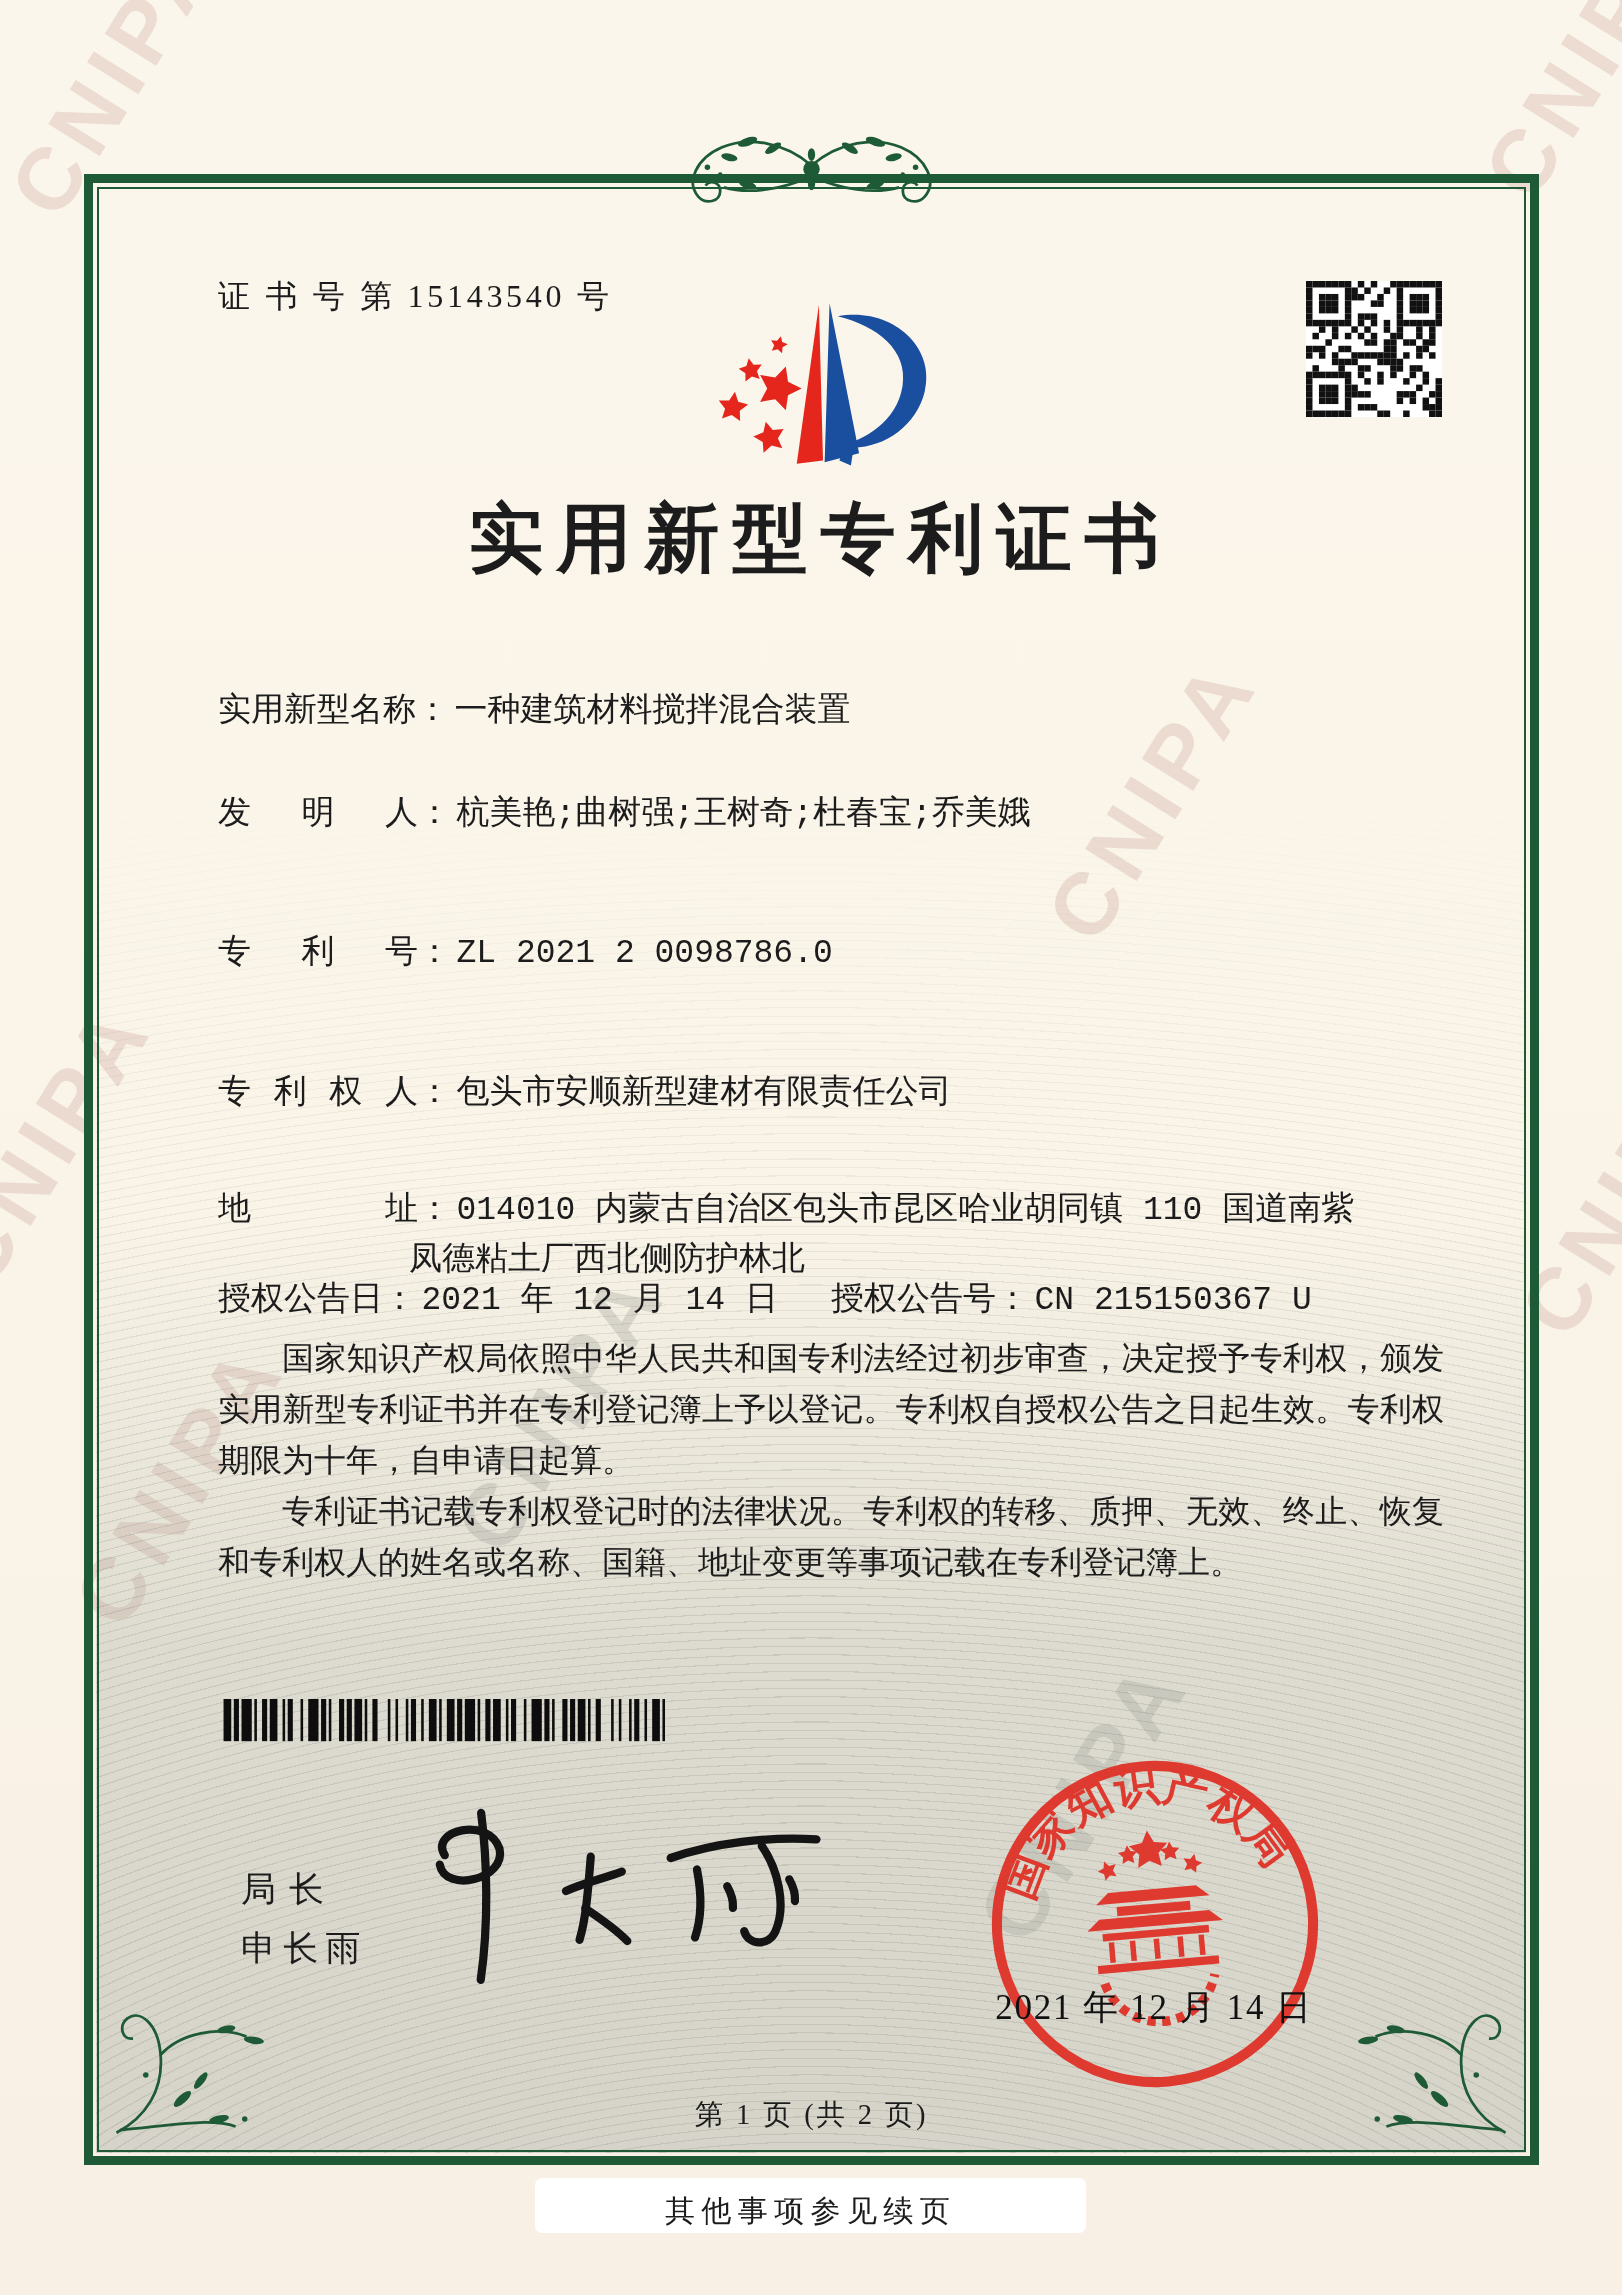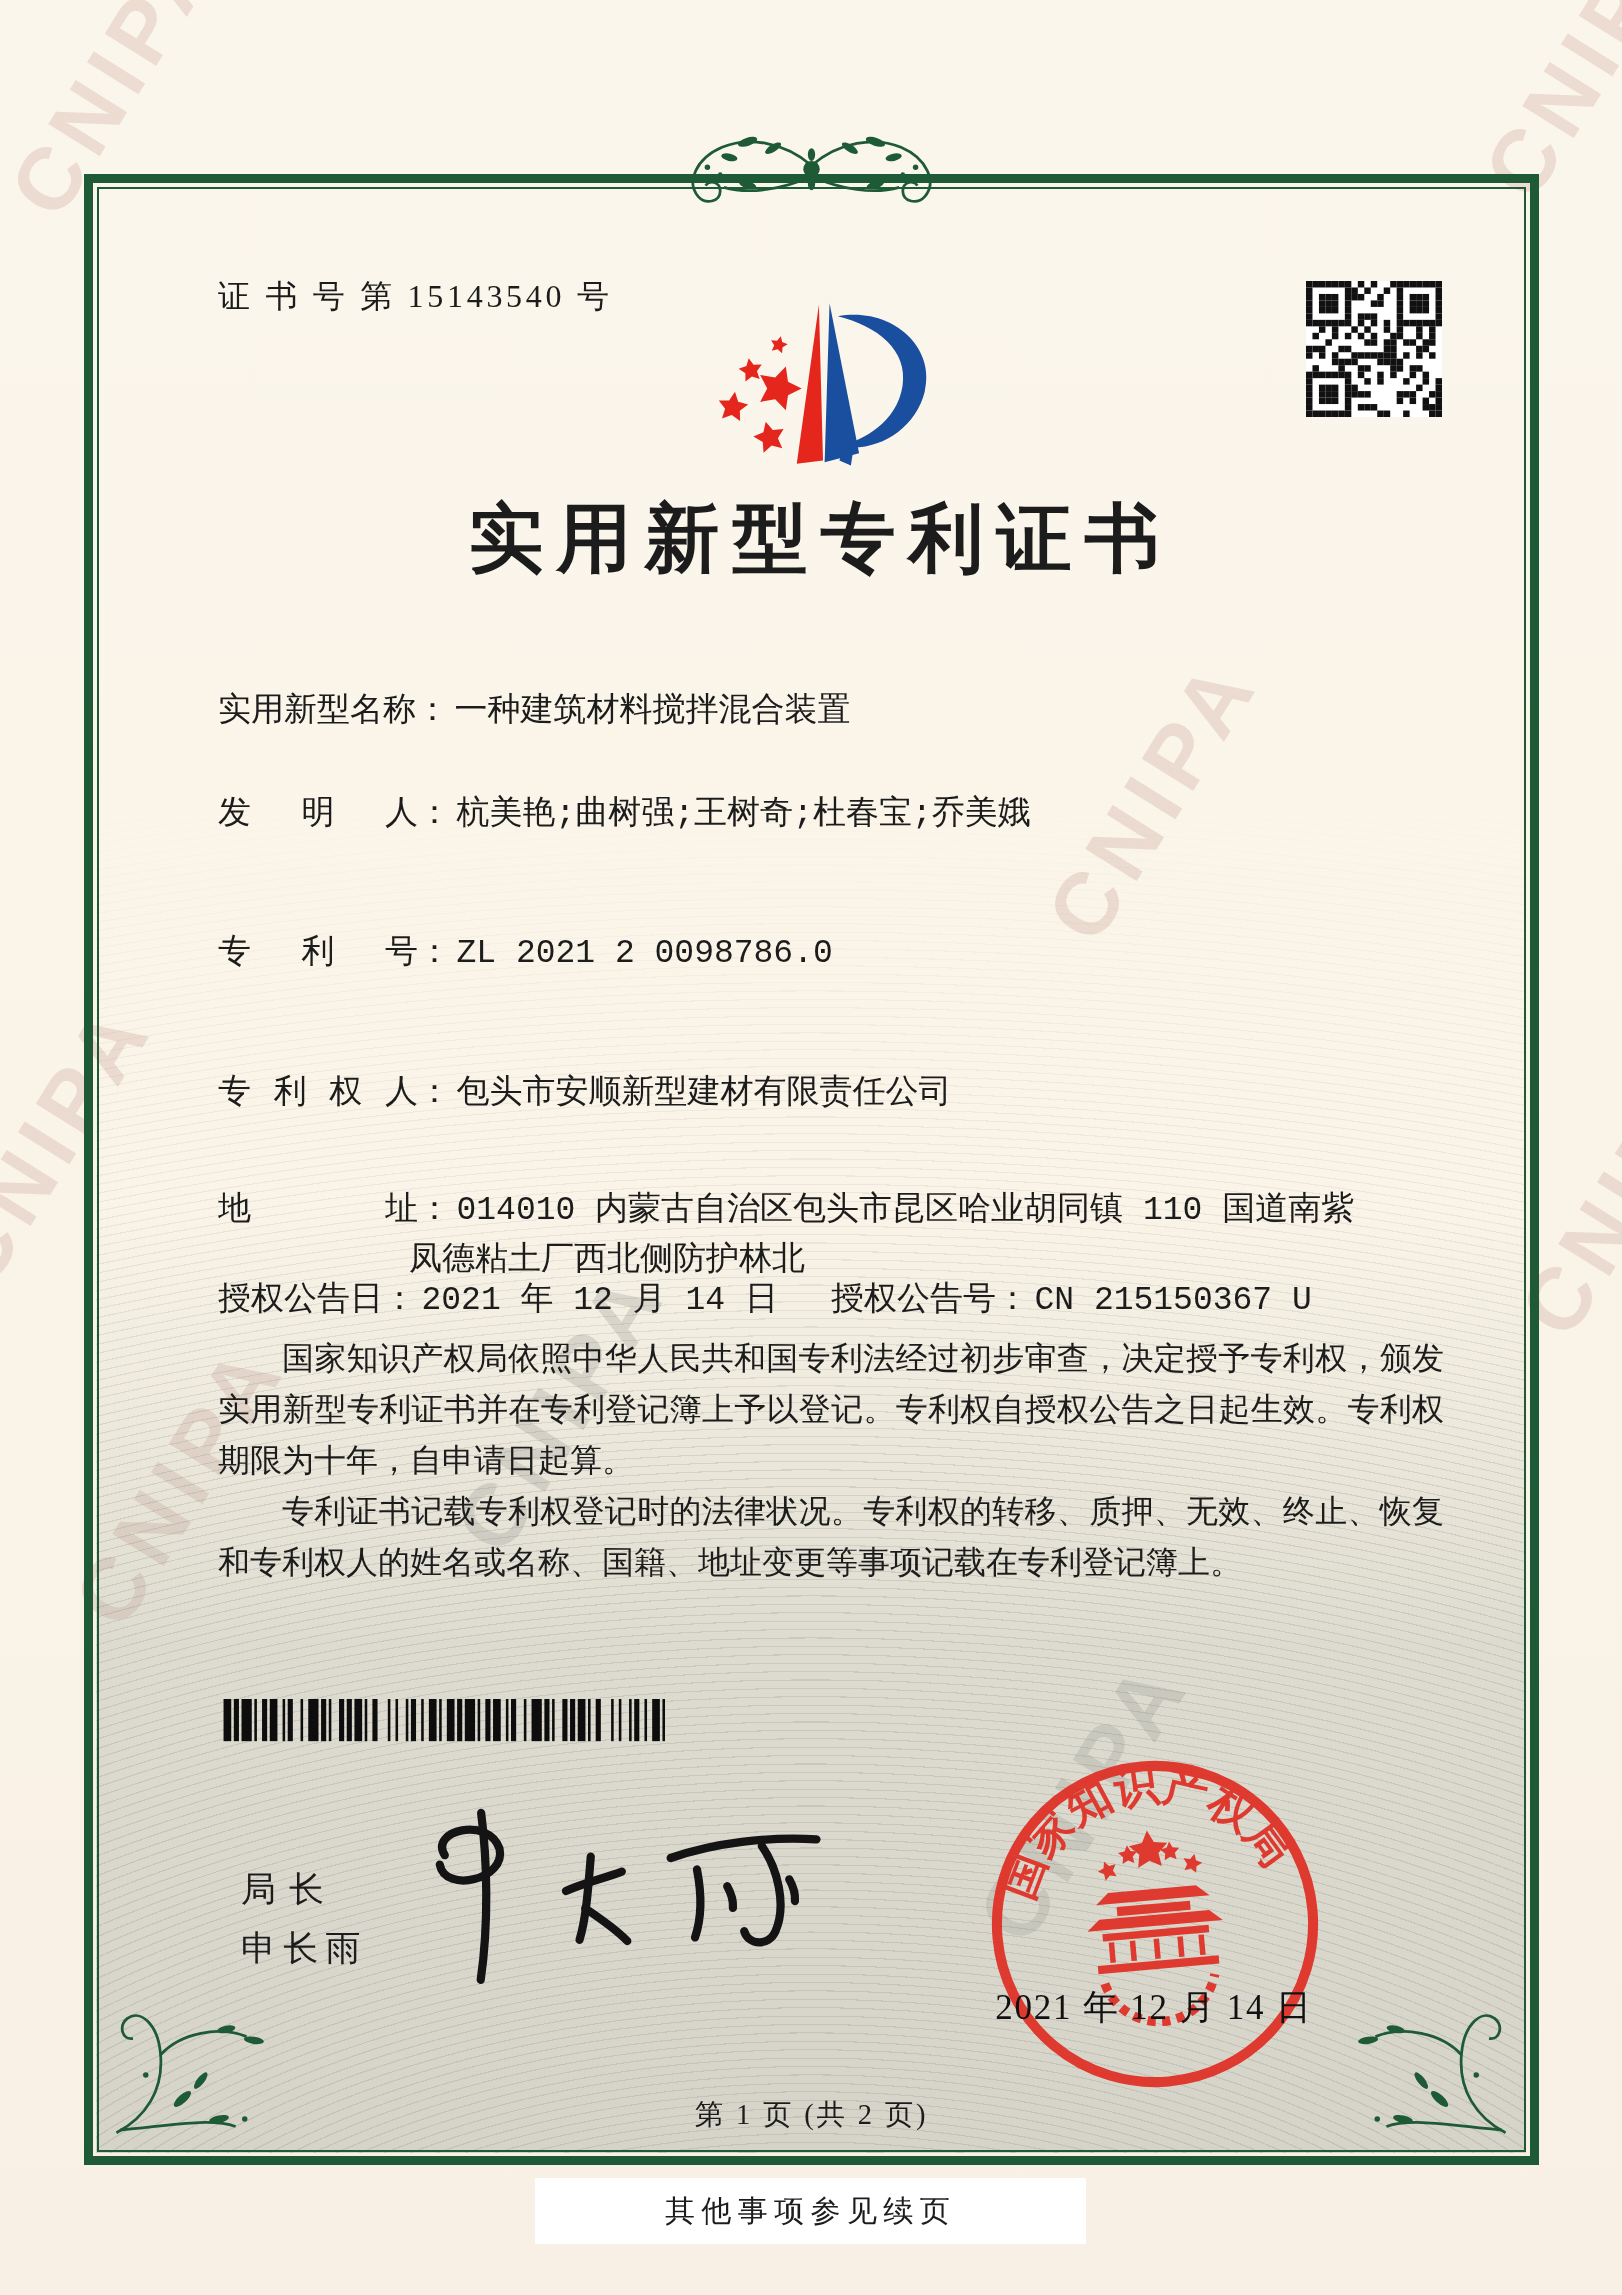--- a/index.html
+++ b/index.html
@@ -46,21 +46,21 @@
   #dir-name{position:absolute;left:241px;top:1925px;font-size:35px;letter-spacing:7.3px;
     font-family:"Liberation Sans","DejaVu Sans",sans-serif;}
   #signature{position:absolute;left:404px;top:1789px;transform:rotate(-3deg);}
   
   #seal{position:absolute;left:962px;top:1731px;transform:rotate(-5deg);opacity:.94;}
   #seal-date{position:absolute;left:984px;top:1984px;width:340px;text-align:center;
     font-size:35px;letter-spacing:1.8px;color:#111;z-index:5;}
   
   #page-num{position:absolute;left:0;width:100%;top:2096px;text-align:center;
     font-size:28.5px;letter-spacing:2.8px;}
-  #cont-box{position:absolute;left:535px;top:2178px;width:551px;height:66px;background:#ffffff;}
+  #cont-box{position:absolute;left:535px;top:2178px;width:551px;height:55px;background:#ffffff;border-radius:7px;}
   #cont-box span{display:block;line-height:66px;text-align:center;font-size:30px;letter-spacing:6.4px;}
   #logo{position:absolute;left:700px;top:285px;}
   #qr{position:absolute;left:1306px;top:281px;}
 </style>
 </head>
 <body>
 
 <div id="page">
 
   <span class="wm" style="left:-41px;top:23px;">CNIPA</span>

